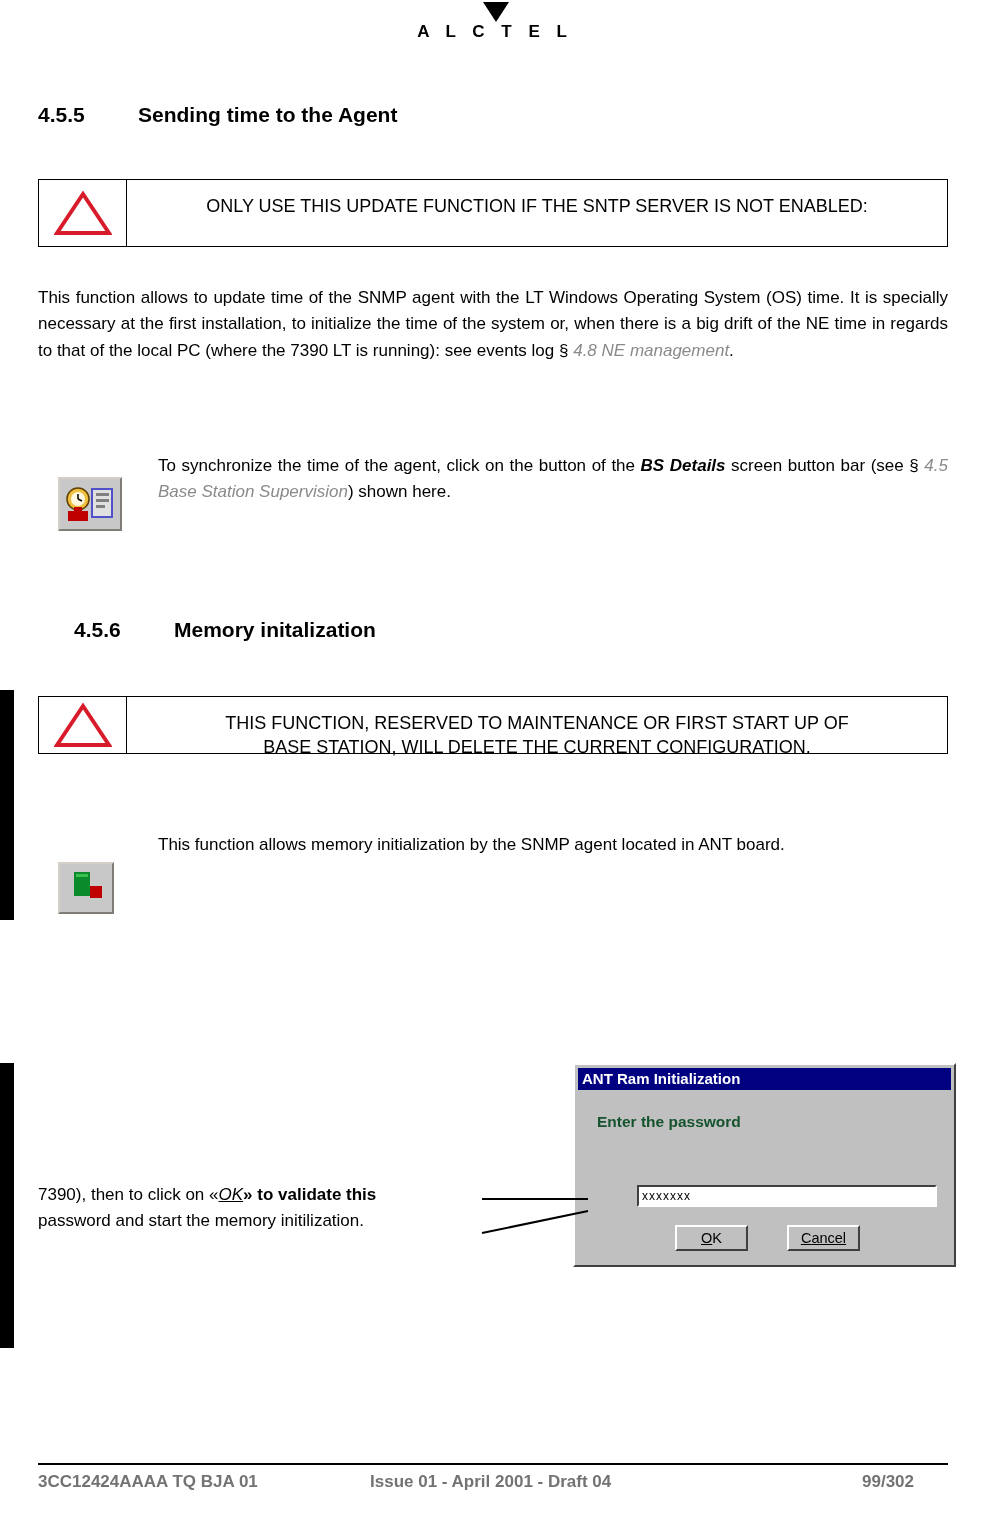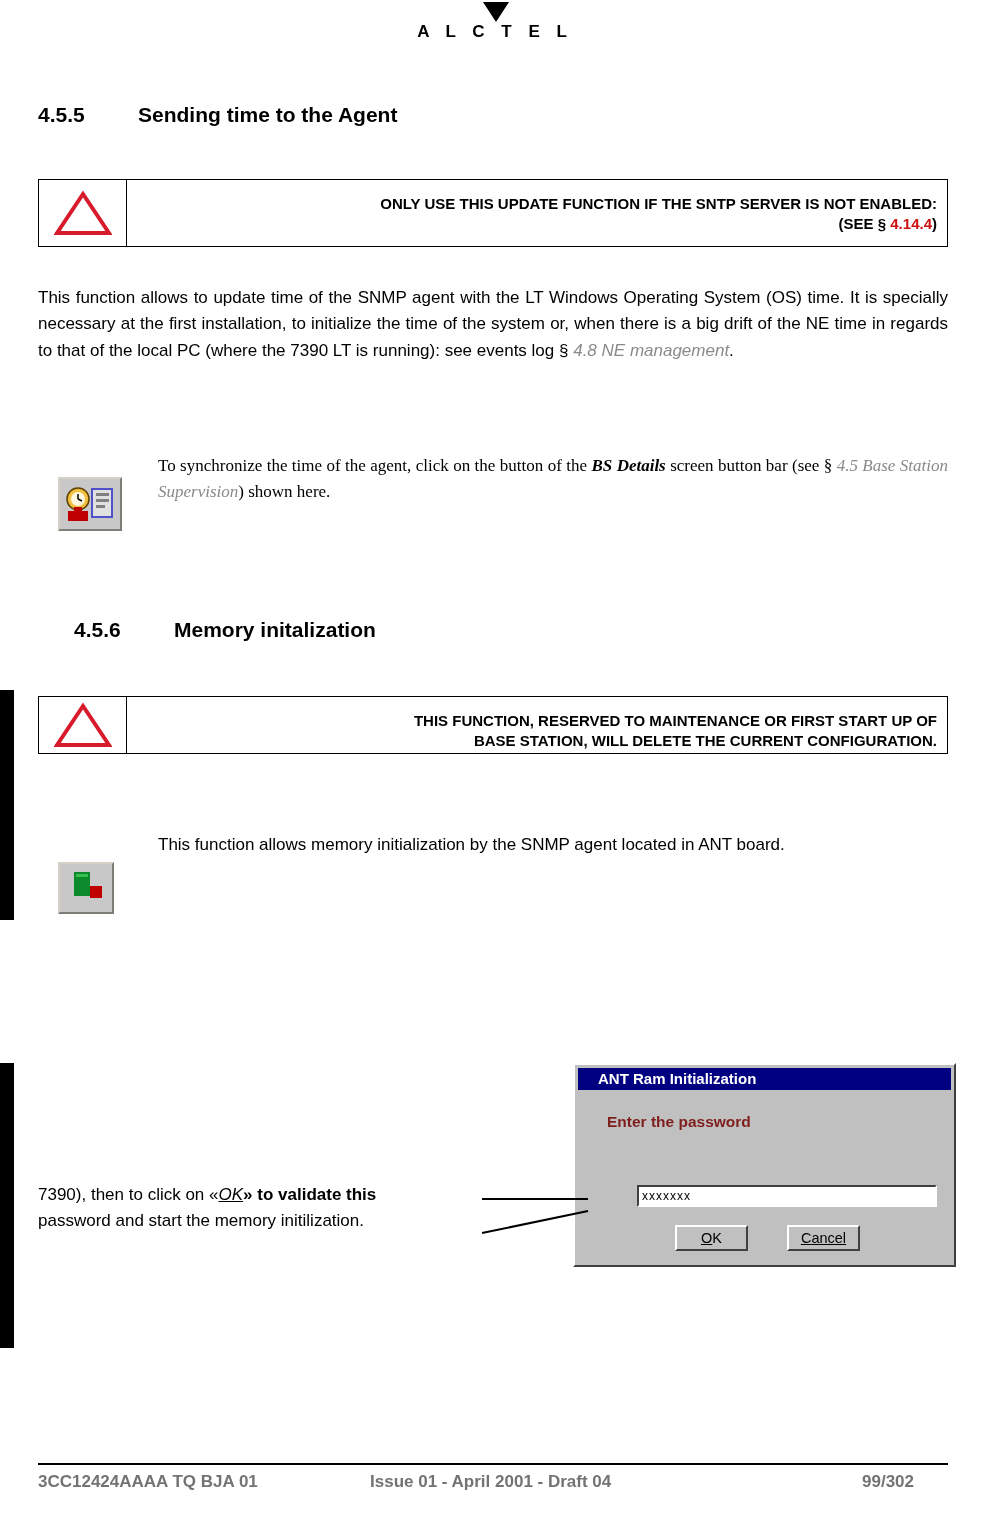--- a/index.html
+++ b/index.html
@@ -76,23 +76,23 @@
     width: 87px;
     border-right: 1px solid #000;
     display: flex;
     align-items: center;
     justify-content: center;
     flex: 0 0 87px;
   }
   .warn-ico svg { display: block; }
   .warn-txt {
     flex: 1;
-    text-align: right;
-    font-size: 15px;
-    font-weight: bold;
+    text-align: center;
+    font-size: 18px;
+    font-weight: normal;
     padding: 14px 10px 0 10px;
     line-height: 1.35;
     box-sizing: border-box;
   }
   .warn-txt .ref { color: #cc1111; }
 
   
   .para {
     position: absolute;
     font-size: 17px;
@@ -126,33 +126,32 @@
     box-sizing: border-box;
   }
   .dlg-title {
     position: absolute;
     left: 3px; top: 3px;
     width: 373px; height: 22px;
     background: #000080;
     color: #ffffff;
     font-size: 15px;
     font-weight: bold;
-    padding-left: 20px;
+    padding-left: 4px;
     line-height: 22px;
     box-sizing: border-box;
     font-family: "Liberation Sans", sans-serif;
   }
   .dlg-label {
     position: absolute;
     left: 22px;
     top: 48px;
     font-size: 15.5px;
     font-weight: bold;
-    color: #7f1d1d;
-    margin-left: 10px;
+    color: #14532d;
   }
   .dlg-input {
     position: absolute;
     left: 62px;
     top: 120px;
     width: 300px;
     height: 22px;
     background: #ffffff;
     border-top: 2px solid #404040;
     border-left: 2px solid #404040;
@@ -234,21 +233,20 @@
 </div>
 
 <div class="warnbox" style="left:38px; top:179px; width:910px; height:68px;">
   <div class="warn-ico">
     <svg width="58" height="46" viewBox="0 0 58 46">
       <polygon points="29,4 55,43 3,43" fill="none" stroke="#d81b2a" stroke-width="4"></polygon>
     </svg>
   </div>
   <div class="warn-txt">
     <div>ONLY USE THIS UPDATE FUNCTION IF THE SNTP SERVER IS NOT ENABLED:</div>
-    <div><span>(SEE § </span><span class="ref">4.14.4</span><span>)</span></div>
   </div>
 </div>
 
 <div class="para" style="left:38px; top:285px; width:910px;">
   <span>This function allows to update time of the SNMP agent with the LT Windows Operating System (OS) time. It is specially necessary at the first installation, to initialize the time of the system or, when there is a big drift of the NE time in regards to that of the local PC (where the 7390 LT is running): see events log § </span><span class="ital-gray">4.8 NE management</span><span>.</span>
 </div>
 
 <div class="appicon" style="left:58px; top:477px; width:64px; height:54px;">
   <svg width="60" height="50" viewBox="0 0 60 50">
     <rect x="0" y="0" width="60" height="50" fill="#c8c8c8"></rect>
@@ -259,21 +257,21 @@
     <line x1="18" y1="20" x2="18" y2="15" stroke="#000" stroke-width="1.5"></line>
     <line x1="18" y1="20" x2="22" y2="22" stroke="#000" stroke-width="1.5"></line>
     <rect x="8" y="32" width="20" height="10" fill="#c00000"></rect>
     <rect x="14" y="28" width="8" height="14" fill="#c00000"></rect>
     <rect x="36" y="14" width="13" height="3" fill="#808080"></rect>
     <rect x="36" y="20" width="13" height="3" fill="#808080"></rect>
     <rect x="36" y="26" width="9" height="3" fill="#808080"></rect>
   </svg>
 </div>
 
-<div class="para" style="left:158px; top:453px; width:790px;font-family:Liberation Serif, serif;">
+<div class="para" style="left:158px; top:453px; width:790px;">
   <span>To synchronize the time of the agent, click on the button of the </span><span class="bi">BS Details</span><span> screen button bar (see § </span><span class="ital-gray">4.5 Base Station Supervision</span><span>) shown here.</span>
 </div>
 
 <div class="h2" style="left:38px; top:618px;margin-left:36px;">
   <span class="num">4.5.6</span><span>Memory initalization</span>
 </div>
 
 <div class="warnbox" style="left:38px; top:696px; width:910px; height:58px;">
   <div class="warn-ico">
     <svg width="58" height="46" viewBox="0 0 58 46">

